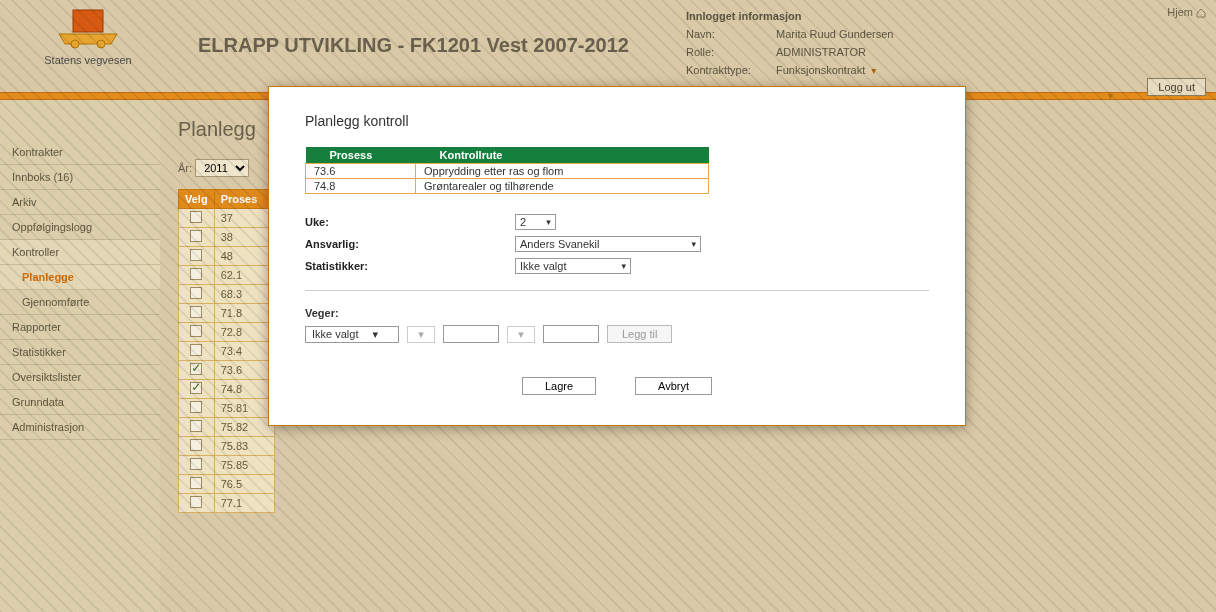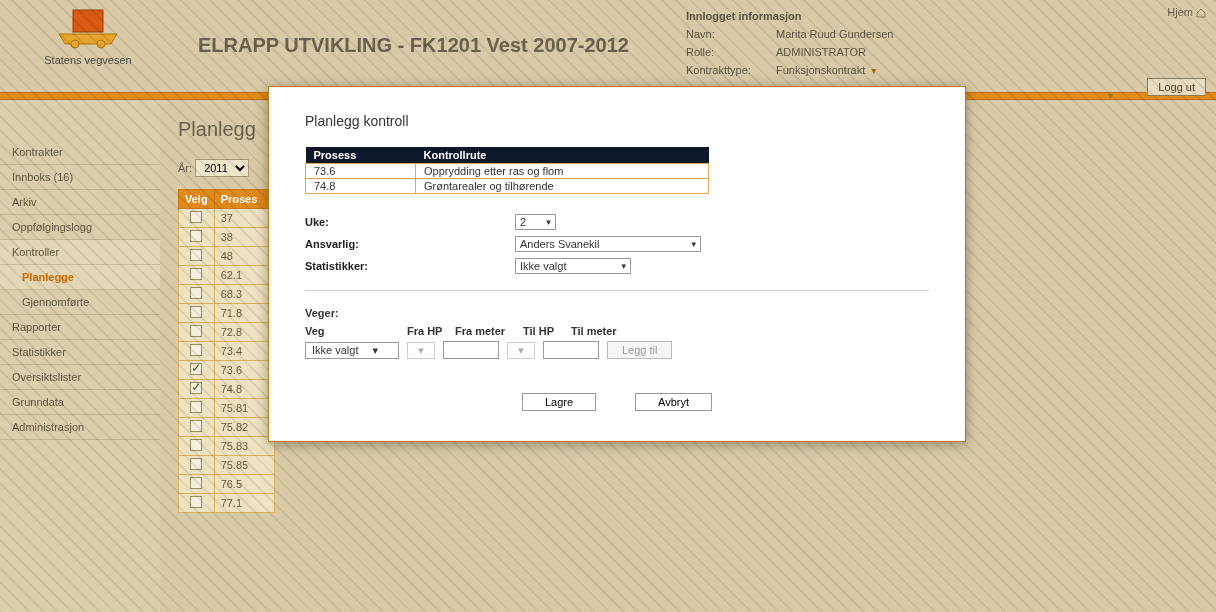--- a/index.html
+++ b/index.html
@@ -182,24 +182,24 @@
     color:#333;
     font-weight:normal;
     margin-bottom:18px;
   }
   .proc-table {
     border-collapse:collapse;
     width: 404px;
     margin-bottom:20px;
   }
   .proc-table th {
-    background:#0f172a;
+    background:#15803d;
     color:#fff;
     text-align:left;
-    padding:2px 8px;
+    padding:2px 24px;
     font-size:11px;
     font-weight:bold;
   }
   .proc-table td {
     border:1px solid #e7a74a;
     background:#fff;
     padding:1px 8px;
     font-size:11px;
     color:#333;
   }
@@ -433,27 +433,20 @@
       <span class="flab">Statistikker:</span>
       <span class="sel narrow" style="min-width:116px">
         <span style="flex:1">Ikke valgt</span>
           <span class="arrow">▾</span>
       </span>
     </div>
 
     <hr class="sep">
 
     <span class="veger-label">Veger:</span>
-    <div class="veg-head">
-      <span style="width:94px">Veg</span>
-      <span style="width:40px">Fra HP</span>
-      <span style="width:60px">Fra meter</span>
-      <span style="width:40px">Til HP</span>
-      <span style="width:60px">Til meter</span>
-    </div>
     <div class="veg-row">
       <span class="ddl" style="width:94px">
         <span>Ikke valgt</span>
           <span>▾</span>
       </span>
       <span class="ddl disabled" style="width:28px; justify-content:center">
           <span>▾</span>
         </span>
       <input type="text" style="width: 56px;">
       <span class="ddl disabled" style="width:28px; justify-content:center">

